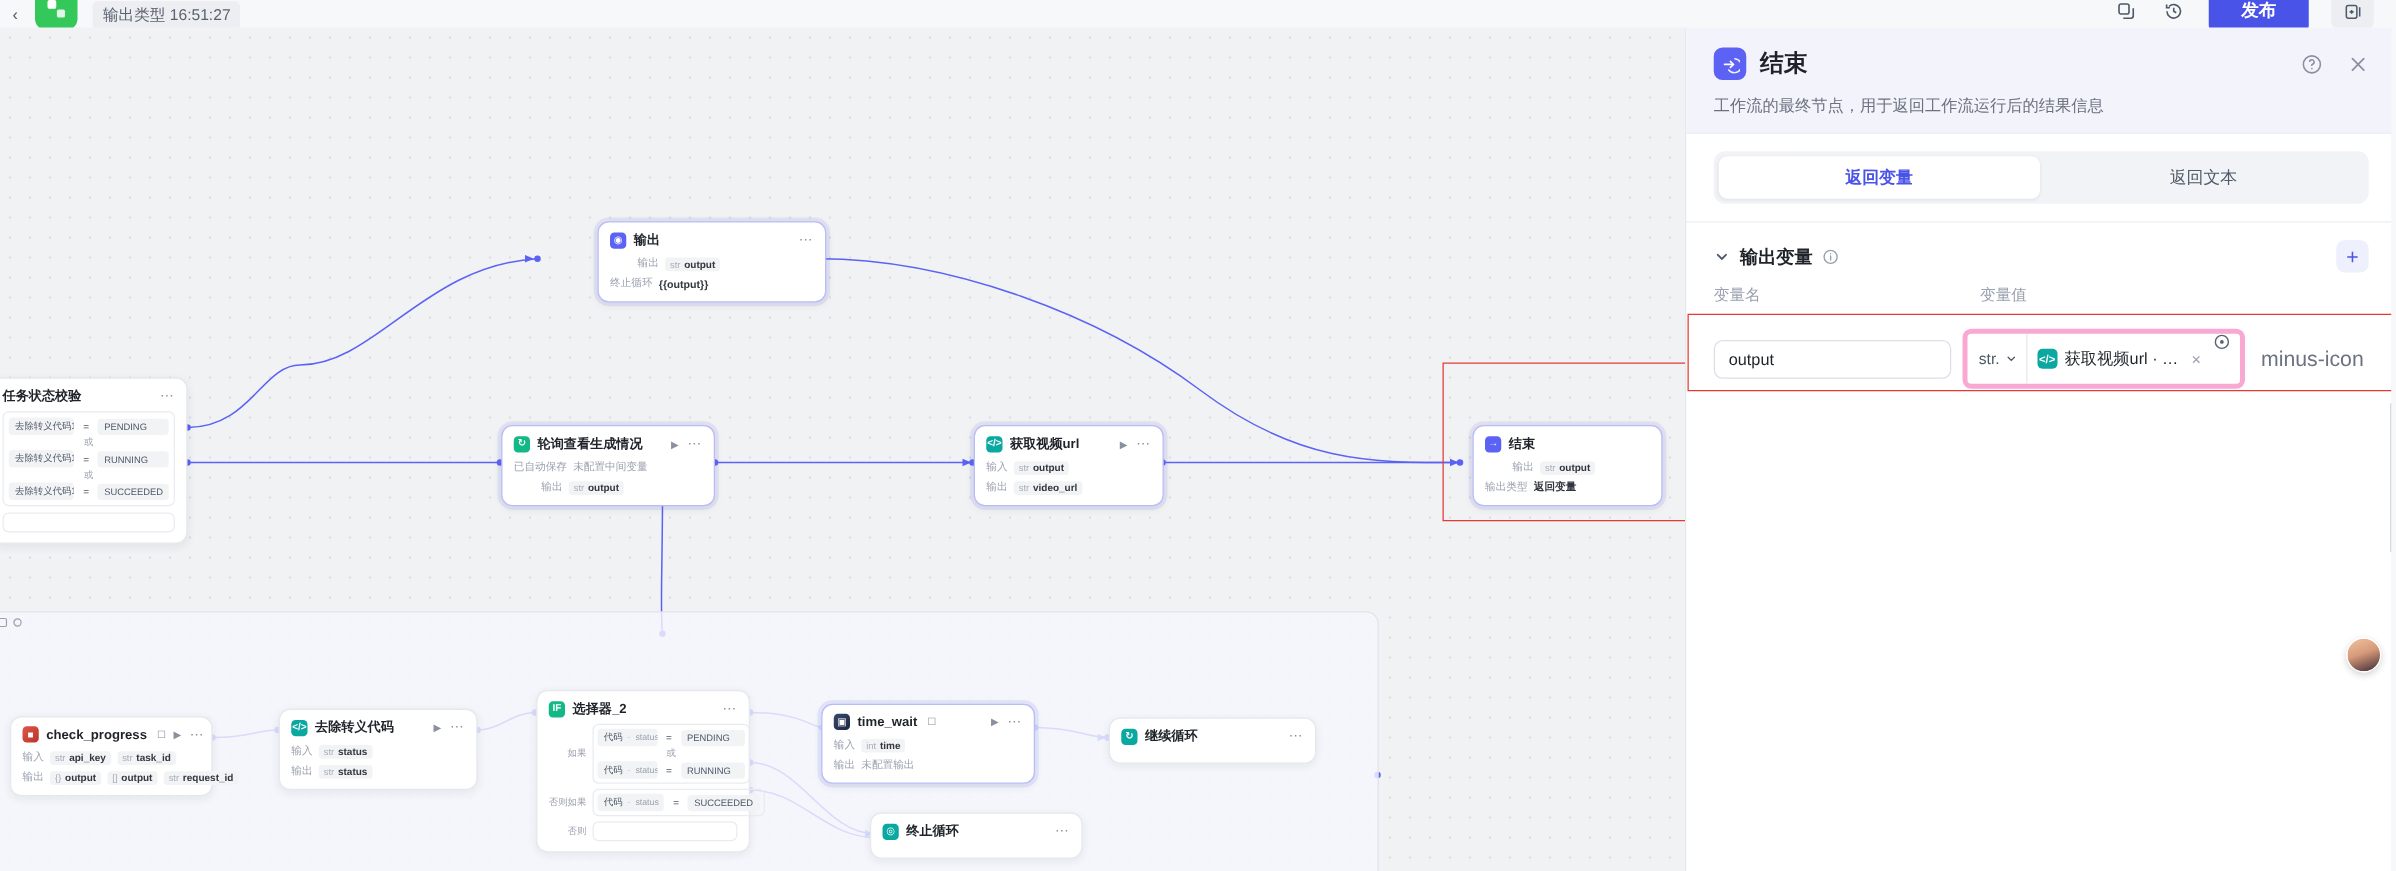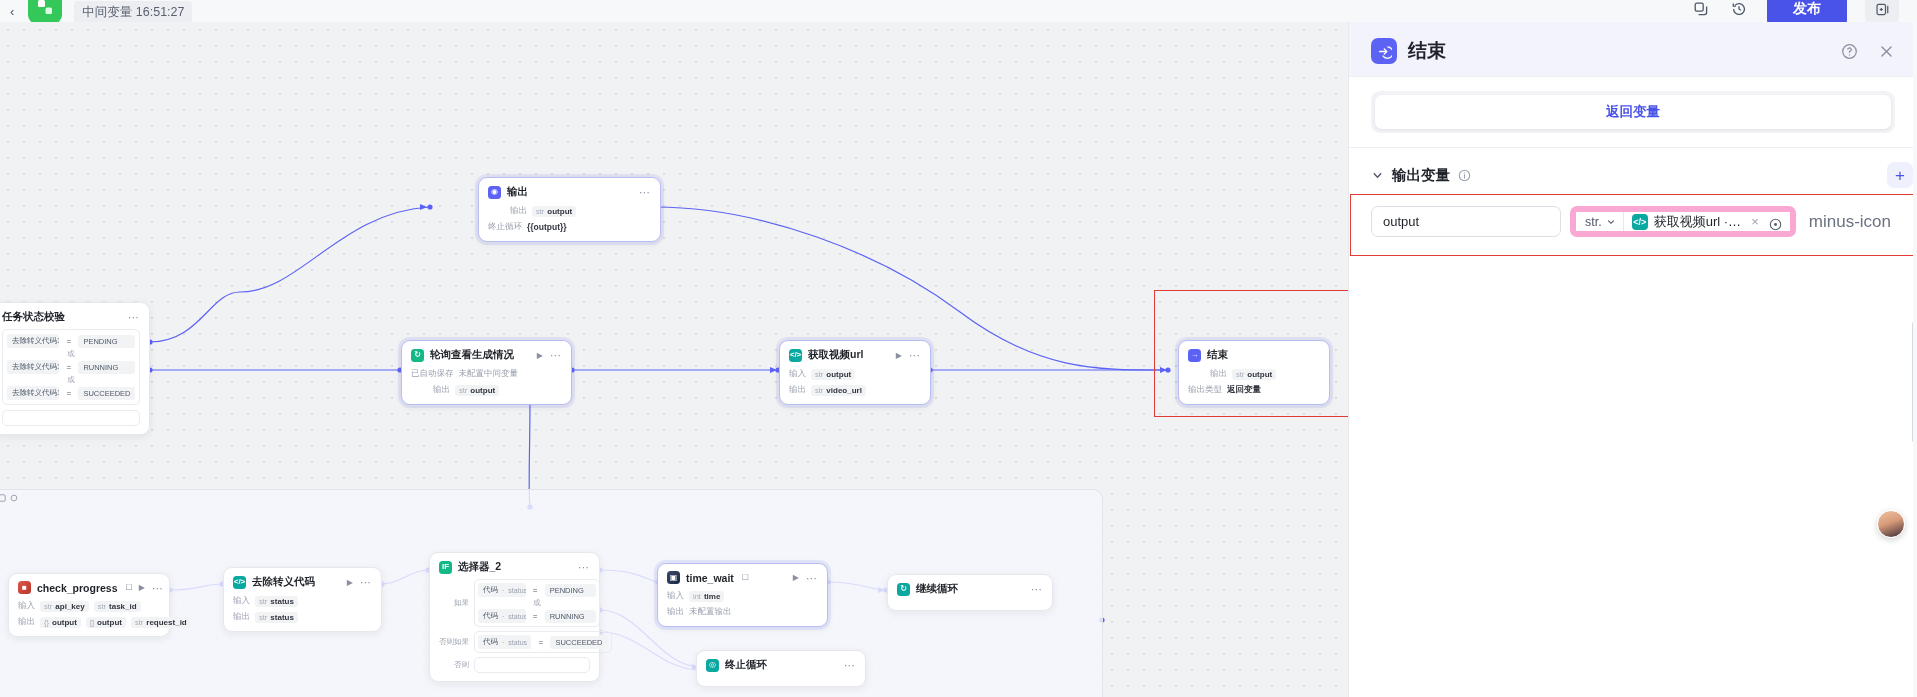--- a/index.html
+++ b/index.html
@@ -160,21 +160,21 @@
   .p-tab {
     flex: 1; text-align: center; padding: 8px 0; border-radius: 7px;
     font-size: 13.5px; color: #4e5969; cursor: pointer; font-weight: 400;
   }
   .p-tab.active { background: #fff; color: #4a53e8; font-weight: 700;
     box-shadow: 0 1px 3px rgba(20,25,40,.08); }
 
   .p-sep { height: 1px; background: #eceef3; margin: 14px 0 0 0; }
 
   .sec-head {
-    display: flex; align-items: center; gap: 8px; padding: 14px 4px 0 22px;
+    display: flex; align-items: center; gap: 8px; padding: 14px 22px 0 22px;
   }
   .sec-caret { color: #4e5969; font-size: 11px; display: flex; }
   .sec-title { font-size: 14.5px; font-weight: 700; color: #1f2329; }
   .sec-info { color: #9aa0ae; display: flex; }
   .sec-add {
     margin-left: auto; width: 26px; height: 26px; border-radius: 7px;
     background: #eef0fe; color: #4a53e8; display: flex; align-items: center;
     justify-content: center; font-size: 17px; cursor: pointer; line-height: 1;
   }
 
@@ -187,22 +187,22 @@
     position: absolute; left: 1px; right: 0; top: 0; height: 62px;
     border: 1.6px solid #e23b35; pointer-events: none;
   }
   .var-row { display: flex; align-items: center; gap: 9px; padding: 12px 0; }
   .var-name-input {
     width: 190px; height: 31px; border: 1px solid #dcdfe6; border-radius: 7px;
     padding: 0 11px; font-size: 13px; color: #1f2329; outline: none;
     font-family: inherit; background: #fff;
   }
   .var-val-box {
-    flex: 1; height: 31px; border: 6px solid #f9a8d4; border-radius: 7px;
-    display: flex; align-items: flex-end; background: #fff; overflow: hidden;
+    flex: 1; height: 48px; border: 4px solid #f9a8d4; border-radius: 7px;
+    display: flex; align-items: flex-start; background: #fff; overflow: hidden;
   }
   .vtype {
     display: flex; align-items: center; gap: 4px; padding: 0 7px 0 9px;
     font-size: 12.5px; color: #4e5969; border-right: 1px solid #e6e8ec;
     height: 100%; cursor: pointer; white-space: nowrap;
   }
   .vref {
     display: flex; align-items: center; gap: 6px; padding: 0 8px; flex: 1;
     min-width: 0; height: 100%;
   }
@@ -237,21 +237,21 @@
 <body>
 
 <div class="topbar">
   <span class="tb-back">‹</span>
   <div class="tb-logo">
     <svg width="18" height="18" viewBox="0 0 18 18" fill="none">
       <rect x="2" y="2" width="7" height="7" rx="1.5" fill="#fff"></rect>
       <rect x="9.5" y="9.5" width="6.5" height="6.5" rx="1.5" fill="#fff" opacity=".85"></rect>
     </svg>
   </div>
-  <span class="tb-save">中间变量 16:51:27</span>
+  <span class="tb-save">输出类型 16:51:27</span>
   <div class="tb-right">
     <span class="tb-icon">
       <svg width="16" height="16" viewBox="0 0 16 16" fill="none" stroke="currentColor" stroke-width="1.3">
         <rect x="2.2" y="2.2" width="8" height="8" rx="1.6"></rect>
         <path d="M5.6 13.6h6a2 2 0 0 0 2-2v-6"></path>
       </svg>
     </span>
     <span class="tb-icon">
       <svg width="16" height="16" viewBox="0 0 16 16" fill="none" stroke="currentColor" stroke-width="1.3">
         <path d="M2.6 8a5.4 5.4 0 1 0 1.6-3.8"></path>
@@ -649,24 +649,26 @@
               <circle cx="9" cy="12.6" r=".7" fill="currentColor" stroke="none"></circle>
           </svg>
         </span>
         <span class="p-hbtn">
           <svg width="17" height="17" viewBox="0 0 18 18" fill="none" stroke="currentColor" stroke-width="1.5" stroke-linecap="round">
             <path d="M4.2 4.2 13.8 13.8M13.8 4.2 4.2 13.8"></path>
           </svg>
         </span>
       </span>
     </div>
+    <div class="p-desc">工作流的最终节点，用于返回工作流运行后的结果信息</div>
   </div>
 
   <div class="p-tabs">
     <div class="p-tab active">返回变量</div>
+    <div class="p-tab">返回文本</div>
   </div>
 
   <div class="p-sep"></div>
 
   <div class="sec-head">
     <span class="sec-caret">
       <svg width="13" height="13" viewBox="0 0 14 14" fill="none" stroke="currentColor" stroke-width="1.6" stroke-linecap="round">
           <path d="M3.5 5.2 7 8.8l3.5-3.6"></path>
         </svg>
     </span>
@@ -674,20 +676,24 @@
     <span class="sec-info">
       <svg width="13" height="13" viewBox="0 0 14 14" fill="none" stroke="currentColor" stroke-width="1.2">
         <circle cx="7" cy="7" r="5.6"></circle>
           <path d="M7 6.3v3.4" stroke-linecap="round"></path>
           <circle cx="7" cy="4.3" r=".6" fill="currentColor" stroke="none"></circle>
       </svg>
     </span>
     <span class="sec-add">+</span>
   </div>
 
+  <div class="col-heads">
+    <span class="col-name">变量名</span>
+    <span class="col-val">变量值</span>
+  </div>
 
   <div class="var-wrap">
     <div class="var-hl"></div>
     <div class="var-row">
       <input class="var-name-input" value="output" style="">
       <div class="var-val-box">
         <span class="vtype">
           <span>str.</span>
           <svg width="10" height="10" viewBox="0 0 12 12" fill="none" stroke="currentColor" stroke-width="1.3" stroke-linecap="round">
               <path d="M3 4.6 6 7.6l3-3"></path>

